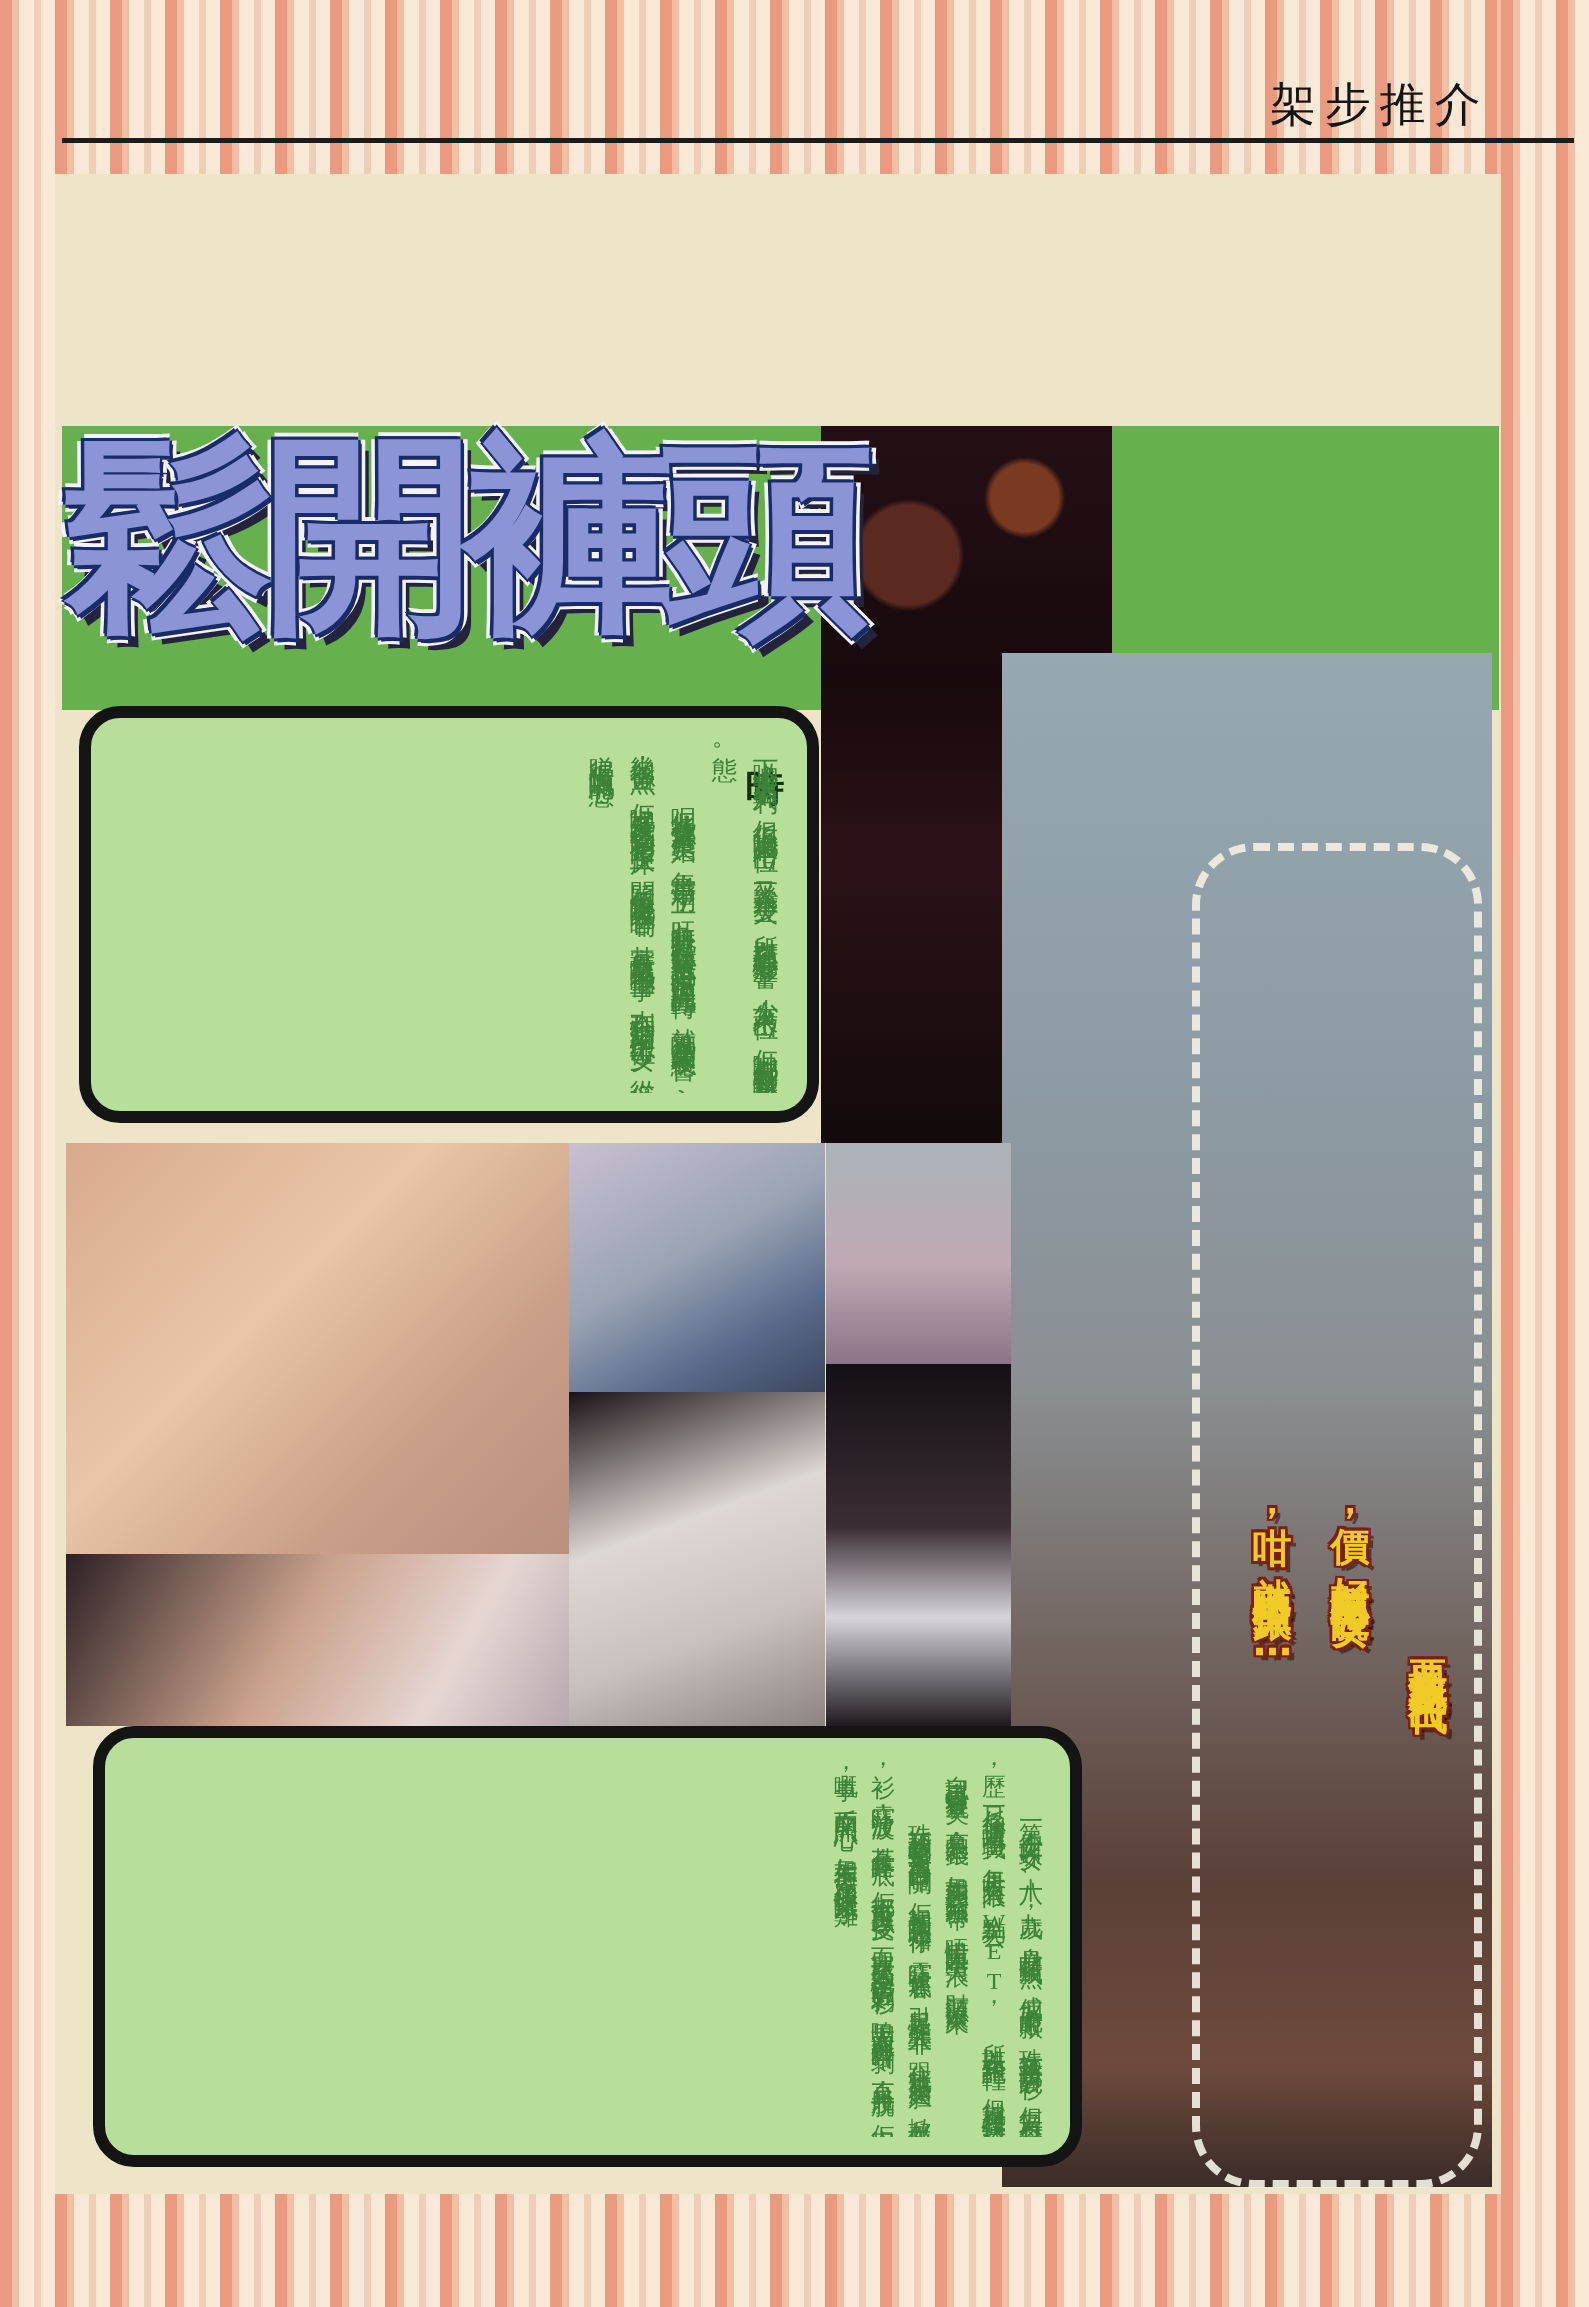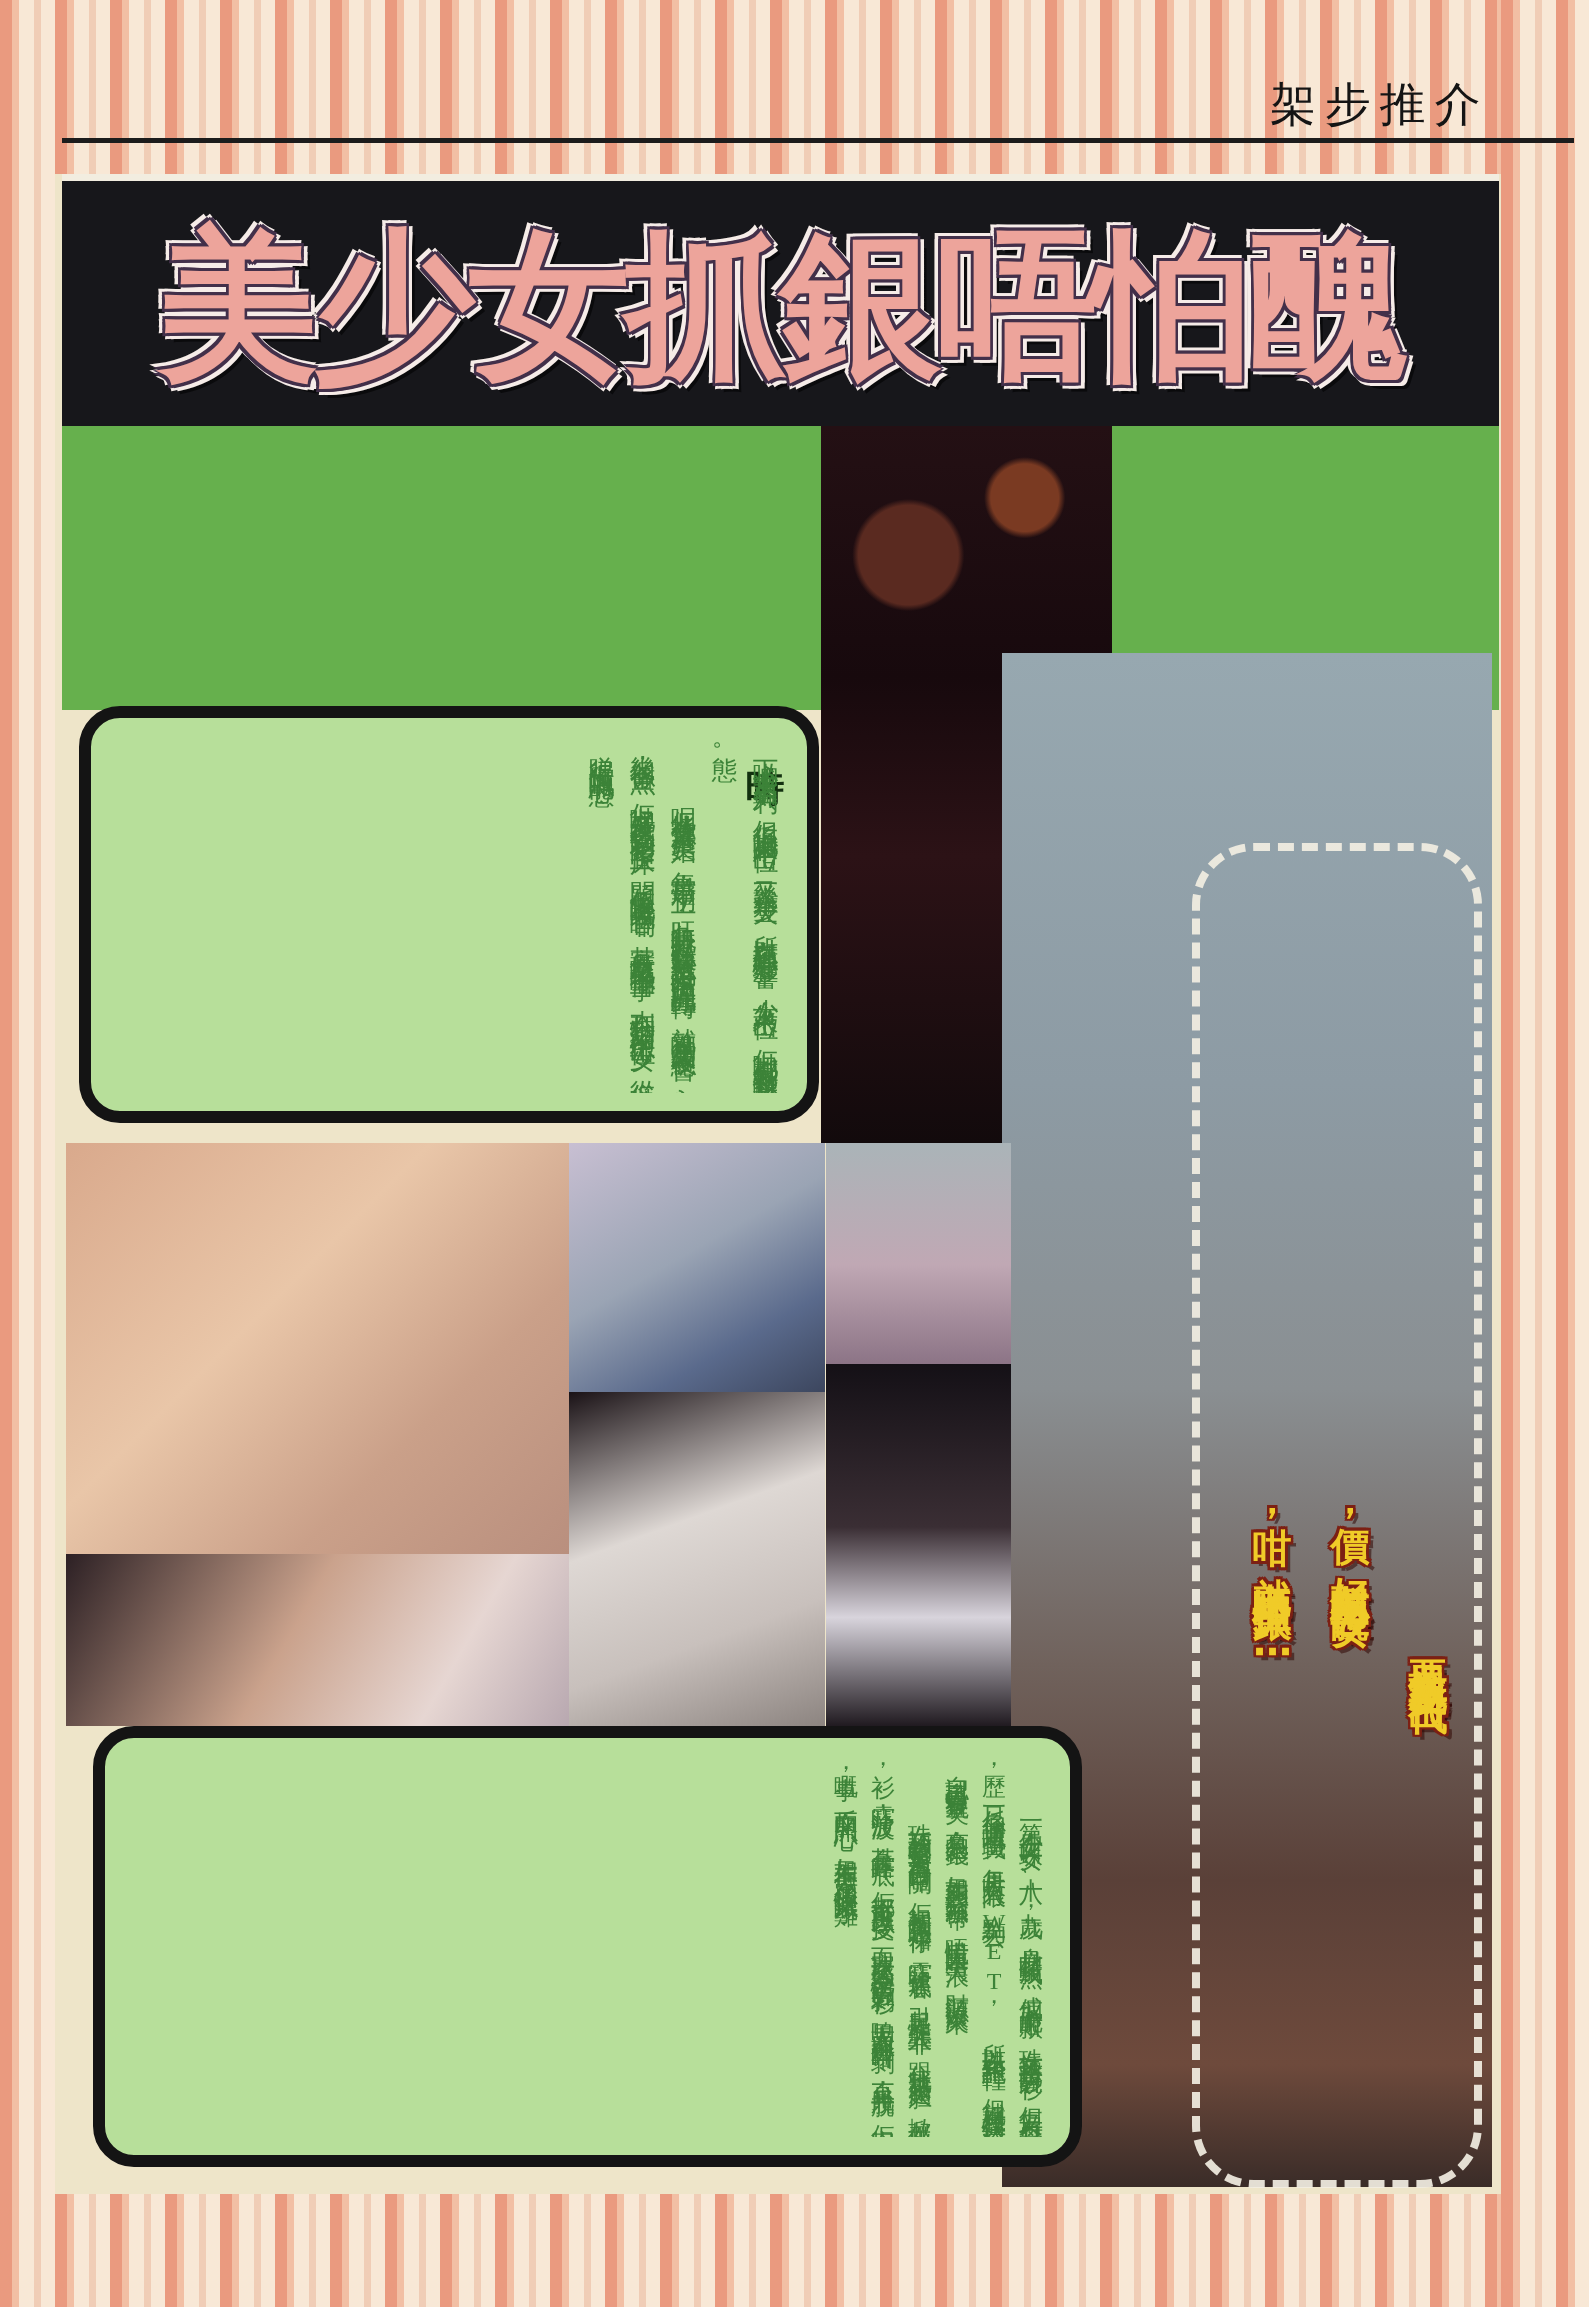--- a/index.html
+++ b/index.html
@@ -121,37 +121,35 @@
       2.6px 2.6px #7c2014,-2.6px -2.6px #7c2014,2.6px -2.6px #7c2014,-2.6px 2.6px #7c2014,
       5.3px 5.3px 0 rgba(50,8,4,0.55);
   }
   .cap-col:first-child{text-indent:132px;}
 </style>
 </head>
 <body>
 
 <div class="page">
 
-  <div class="banner">
-    <div class="title1">美少女抓銀唔怕醜</div>
-  </div>
   <div class="band"></div>
 
   <div class="photo photo-stool"></div>
   <div class="photo photo-right-large"></div>
   <div class="photo photo-legs-hand"></div>
   <div class="photo photo-head-tilt"></div>
   <div class="photo photo-satin-bowl"></div>
   <div class="photo photo-lying-girl"></div>
   <div class="photo photo-sofa-girl"></div>
   <div class="photo photo-upskirt"></div>
 
   <div class="dashed-frame"></div>
 
   <div class="title2-row">
+    <span class="title2-blue">鬆開褲頭</span>
   </div>
 
   <div class="gbox gbox-top">
     <div class="vtext">
       <p><span class="dropcap">時</span><span>下啲少女追求名與利，但係佢哋如果唔出位，又幾難一步登天，所以在種種心理影響下，少女為求出位，佢哋都有剝衫做雞嘅心態。</span></p>
       <p class="indent">呢個社會係笑貧不笑娼，每當華燈初上，旺角嘅紅燈區私鐘妹好似走馬燈咁在區內兜兜轉轉，就算嗰啲高級夜總會，入便嘅舞小姐有幾個係金魚，佢哋好多又咪係要剝衫陪客上床，問題係佢哋嘅名吃香啲，其實所做嘅又係嗰件事。本刊特別介紹兩件出位少女，從佢哋身上多少可以睇得出佢哋嘅心態。</p>
     </div>
   </div>
 
   <div class="gbox gbox-bottom">

